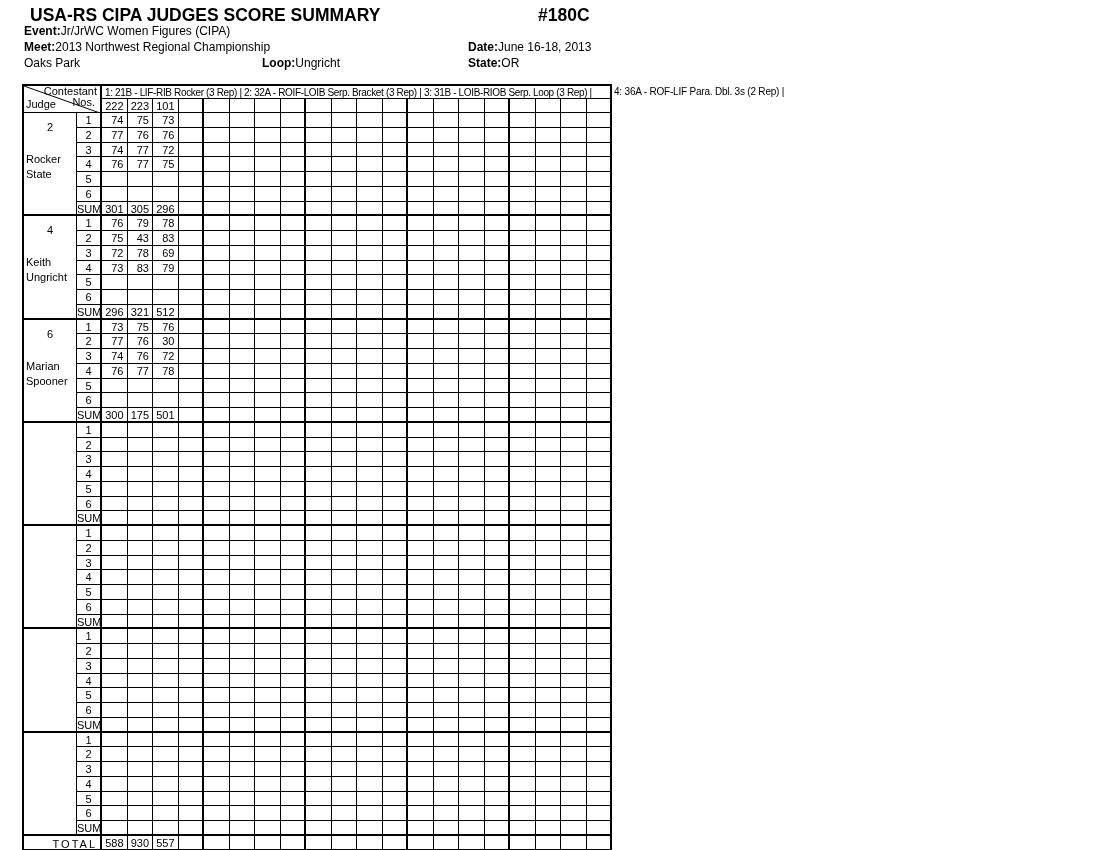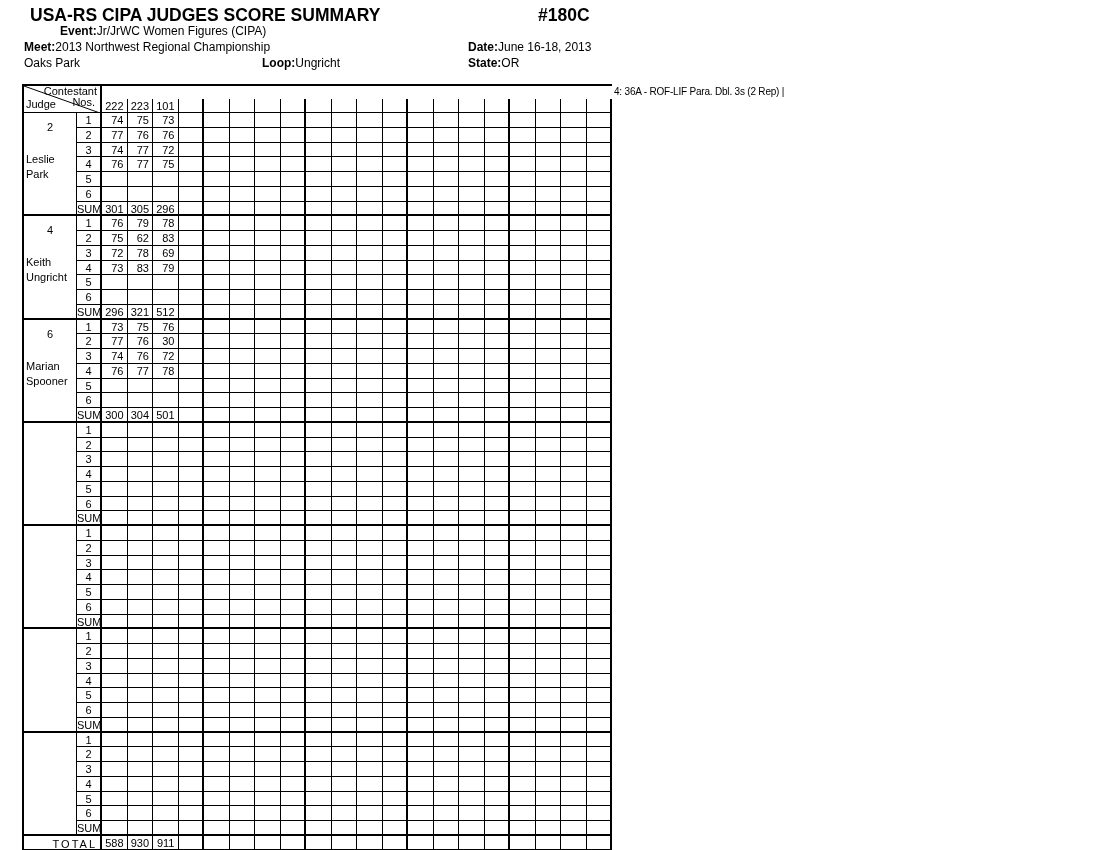--- a/index.html
+++ b/index.html
@@ -55,21 +55,21 @@
   .judge-num { text-align: center; height: 15px; font-size: 11px; }
   .judge-names { margin-top: 16px; padding-left: 2px; font-size: 11px; line-height: 15px; }
   .totallabel { text-align: right; padding-right: 3px; padding-top: 2px; letter-spacing: 2px; }
 </style>
 </head>
 <body>
 
 <div class="abs h-title">USA-RS CIPA JUDGES SCORE SUMMARY</div>
 <div class="abs h-num">#180C</div>
 
-<div class="abs hseg" style="left:24px; top:24px;margin-left:36px;">
+<div class="abs hseg" style="left:24px; top:24px;">
   <span class="b">Event:</span><span>Jr/JrWC Women Figures (CIPA)</span>
 </div>
 
 <div class="abs hseg" style="left:24px; top:40px;">
   <span class="b">Meet:</span><span>2013 Northwest Regional Championship</span>
 </div>
 <div class="abs hseg" style="left:468px; top:40px;">
   <span class="b">Date:</span><span>June 16-18, 2013</span>
 </div>
 
@@ -87,20 +87,21 @@
 
 <div id="score-table">
     <div class="cell corner br2" style="grid-area: 1 / 1 / span 2 / span 2;">
       <svg width="76" height="27">
         <line x1="0" y1="0" x2="76" y2="27" stroke="#000" stroke-width="1"></line>
       </svg>
       <span class="ctop">Contestant</span>
       <span class="cmid">Nos.</span>
       <span class="cbot">Judge</span>
     </div>
+    <div class="cell fig-header br2" style="grid-area: 1 / 3 / auto / span 20;">1: 21B - LIF-RIB Rocker (3 Rep)  |  2: 32A - ROIF-LOIB Serp. Bracket (3 Rep)  |  3: 31B - LOIB-RIOB Serp. Loop (3 Rep)  |</div>
     <div class="cell score" style="grid-area: 2 / 3;">222</div>
     <div class="cell score" style="grid-area: 2 / 4;">223</div>
     <div class="cell score" style="grid-area: 2 / 5;">101</div>
     <div class="cell score br2" style="grid-area: 2 / 6;"></div>
     <div class="cell score" style="grid-area: 2 / 7;"></div>
     <div class="cell score" style="grid-area: 2 / 8;"></div>
     <div class="cell score" style="grid-area: 2 / 9;"></div>
     <div class="cell score br2" style="grid-area: 2 / 10;"></div>
     <div class="cell score" style="grid-area: 2 / 11;"></div>
     <div class="cell score" style="grid-area: 2 / 12;"></div>
@@ -110,22 +111,22 @@
     <div class="cell score" style="grid-area: 2 / 16;"></div>
     <div class="cell score" style="grid-area: 2 / 17;"></div>
     <div class="cell score br2" style="grid-area: 2 / 18;"></div>
     <div class="cell score" style="grid-area: 2 / 19;"></div>
     <div class="cell score" style="grid-area: 2 / 20;"></div>
     <div class="cell score" style="grid-area: 2 / 21;"></div>
     <div class="cell score br2" style="grid-area: 2 / 22;"></div>
     <div class="cell judgecell bb2" style="grid-area: 3 / 1 / span 7;">
       <div class="judge-num">2</div>
       <div class="judge-names">
-        <div>Leslie</div>
-        <div>Park</div>
+        <div>Rocker</div>
+        <div>State</div>
       </div>
     </div>
     <div class="cell rowlabel br2" style="grid-area: 3 / 2;">1</div>
     <div class="cell score" style="grid-area: 3 / 3;">74</div>
     <div class="cell score" style="grid-area: 3 / 4;">75</div>
     <div class="cell score" style="grid-area: 3 / 5;">73</div>
     <div class="cell score br2" style="grid-area: 3 / 6;"></div>
     <div class="cell score" style="grid-area: 3 / 7;"></div>
     <div class="cell score" style="grid-area: 3 / 8;"></div>
     <div class="cell score" style="grid-area: 3 / 9;"></div>
@@ -291,21 +292,21 @@
     <div class="cell score" style="grid-area: 10 / 15;"></div>
     <div class="cell score" style="grid-area: 10 / 16;"></div>
     <div class="cell score" style="grid-area: 10 / 17;"></div>
     <div class="cell score br2" style="grid-area: 10 / 18;"></div>
     <div class="cell score" style="grid-area: 10 / 19;"></div>
     <div class="cell score" style="grid-area: 10 / 20;"></div>
     <div class="cell score" style="grid-area: 10 / 21;"></div>
     <div class="cell score br2" style="grid-area: 10 / 22;"></div>
     <div class="cell rowlabel br2" style="grid-area: 11 / 2;">2</div>
     <div class="cell score" style="grid-area: 11 / 3;">75</div>
-    <div class="cell score" style="grid-area: 11 / 4;">62</div>
+    <div class="cell score" style="grid-area: 11 / 4;">43</div>
     <div class="cell score" style="grid-area: 11 / 5;">83</div>
     <div class="cell score br2" style="grid-area: 11 / 6;"></div>
     <div class="cell score" style="grid-area: 11 / 7;"></div>
     <div class="cell score" style="grid-area: 11 / 8;"></div>
     <div class="cell score" style="grid-area: 11 / 9;"></div>
     <div class="cell score br2" style="grid-area: 11 / 10;"></div>
     <div class="cell score" style="grid-area: 11 / 11;"></div>
     <div class="cell score" style="grid-area: 11 / 12;"></div>
     <div class="cell score" style="grid-area: 11 / 13;"></div>
     <div class="cell score br2" style="grid-area: 11 / 14;"></div>
@@ -550,21 +551,21 @@
     <div class="cell score" style="grid-area: 22 / 15;"></div>
     <div class="cell score" style="grid-area: 22 / 16;"></div>
     <div class="cell score" style="grid-area: 22 / 17;"></div>
     <div class="cell score br2" style="grid-area: 22 / 18;"></div>
     <div class="cell score" style="grid-area: 22 / 19;"></div>
     <div class="cell score" style="grid-area: 22 / 20;"></div>
     <div class="cell score" style="grid-area: 22 / 21;"></div>
     <div class="cell score br2" style="grid-area: 22 / 22;"></div>
     <div class="cell rowlabel br2 bb2" style="grid-area: 23 / 2;">SUM</div>
     <div class="cell score bb2" style="grid-area: 23 / 3;">300</div>
-    <div class="cell score bb2" style="grid-area: 23 / 4;">304</div>
+    <div class="cell score bb2" style="grid-area: 23 / 4;">175</div>
     <div class="cell score bb2" style="grid-area: 23 / 5;">501</div>
     <div class="cell score br2 bb2" style="grid-area: 23 / 6;"></div>
     <div class="cell score bb2" style="grid-area: 23 / 7;"></div>
     <div class="cell score bb2" style="grid-area: 23 / 8;"></div>
     <div class="cell score bb2" style="grid-area: 23 / 9;"></div>
     <div class="cell score br2 bb2" style="grid-area: 23 / 10;"></div>
     <div class="cell score bb2" style="grid-area: 23 / 11;"></div>
     <div class="cell score bb2" style="grid-area: 23 / 12;"></div>
     <div class="cell score bb2" style="grid-area: 23 / 13;"></div>
     <div class="cell score br2 bb2" style="grid-area: 23 / 14;"></div>
@@ -1176,21 +1177,21 @@
     <div class="cell score bb2" style="grid-area: 51 / 16;"></div>
     <div class="cell score bb2" style="grid-area: 51 / 17;"></div>
     <div class="cell score br2 bb2" style="grid-area: 51 / 18;"></div>
     <div class="cell score bb2" style="grid-area: 51 / 19;"></div>
     <div class="cell score bb2" style="grid-area: 51 / 20;"></div>
     <div class="cell score bb2" style="grid-area: 51 / 21;"></div>
     <div class="cell score br2 bb2" style="grid-area: 51 / 22;"></div>
     <div class="cell totallabel br2 bb2" style="grid-area: 52 / 1 / auto / span 2;">TOTAL</div>
     <div class="cell score bb2" style="grid-area: 52 / 3;">588</div>
     <div class="cell score bb2" style="grid-area: 52 / 4;">930</div>
-    <div class="cell score bb2" style="grid-area: 52 / 5;">911</div>
+    <div class="cell score bb2" style="grid-area: 52 / 5;">557</div>
     <div class="cell score bb2 br2" style="grid-area: 52 / 6;"></div>
     <div class="cell score bb2" style="grid-area: 52 / 7;"></div>
     <div class="cell score bb2" style="grid-area: 52 / 8;"></div>
     <div class="cell score bb2" style="grid-area: 52 / 9;"></div>
     <div class="cell score bb2 br2" style="grid-area: 52 / 10;"></div>
     <div class="cell score bb2" style="grid-area: 52 / 11;"></div>
     <div class="cell score bb2" style="grid-area: 52 / 12;"></div>
     <div class="cell score bb2" style="grid-area: 52 / 13;"></div>
     <div class="cell score bb2 br2" style="grid-area: 52 / 14;"></div>
     <div class="cell score bb2" style="grid-area: 52 / 15;"></div>

